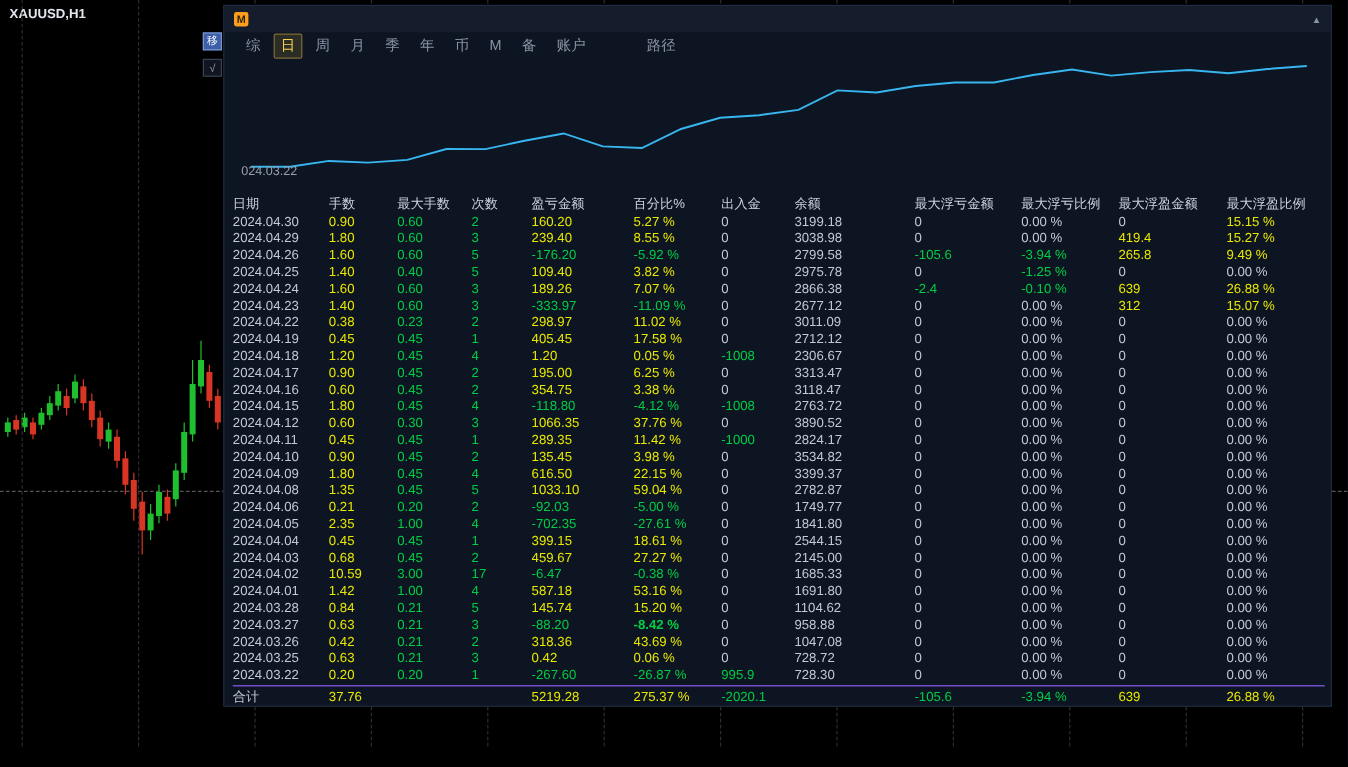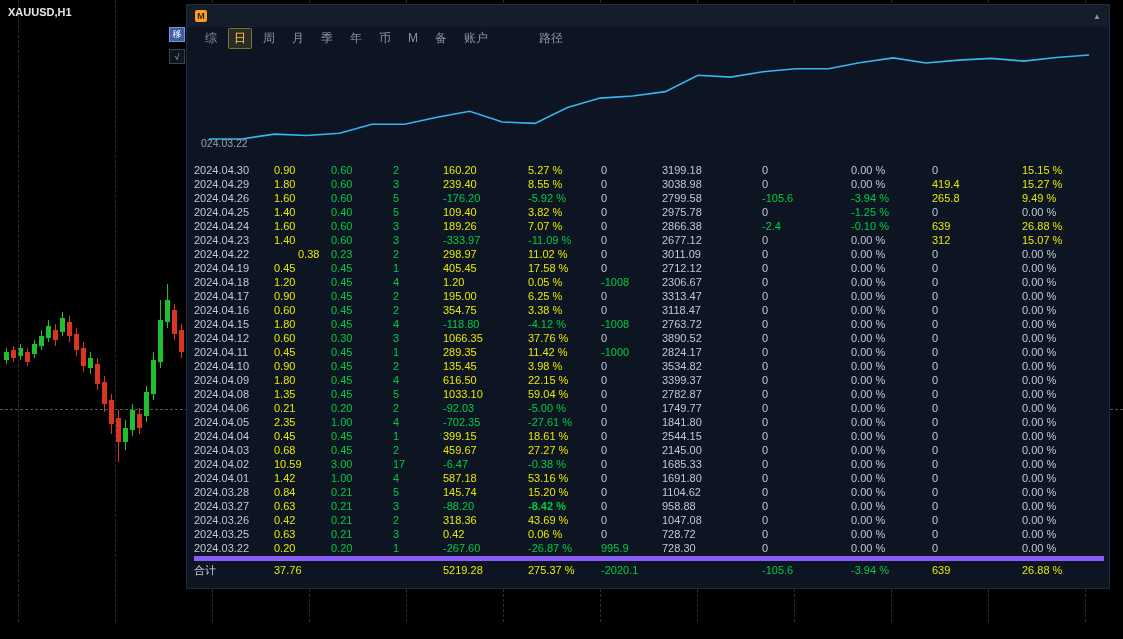--- a/index.html
+++ b/index.html
@@ -28,21 +28,21 @@
   .tab.active{background:rgba(255,210,74,.13);border-color:rgba(255,210,74,.4);}
   .path-tab{margin-left:40px;}
   .equity-wrap{position:absolute;left:14px;top:42px;width:896px;height:100px;}
   .range-row{position:absolute;left:14px;top:132px;width:1070px;display:flex;justify-content:space-between;
              color:#98a0b0;font-size:10.5px;}
   .stats-table{position:absolute;left:7px;top:158px;width:910px;font-size:11px;}
   .trow{display:grid;grid-template-columns:80px 57px 62px 50px 85px 73px 61px 100px 89px 81px 90px 1fr;
         height:14px;line-height:14px;white-space:nowrap;}
   .trow span{overflow:hidden;}
   .trow.header{height:15px;line-height:15px;}
-  .trow.total{border-top:5px solid #8b5cf6;margin-top:1px;padding-top:2px;height:14px;}
+  .trow.total{border-top:1px solid #8b5cf6;margin-top:1px;padding-top:2px;height:14px;}
   
   .side-btn{position:absolute;left:169px;width:16px;height:15px;z-index:6;font-size:9px;
             display:flex;align-items:center;justify-content:center;box-sizing:border-box;cursor:default;}
   .side-btn.b1{top:27px;background:#3d5fa8;border:1px solid #7b95cc;color:#fff;}
   .side-btn.b2{top:49px;background:#10151f;border:1px solid #3a4356;color:#9aa2b2;}
 </style>
 </head>
 <body>
 
 <div class="chart-bg">
@@ -142,20 +142,34 @@
   <div class="equity-wrap">
     <svg width="896" height="100" viewBox="0 0 896 100" preserveAspectRatio="none">
       <polyline fill="none" stroke-width="1.6" points="8.0,92.0 40.6,92.0 73.2,87.1 105.8,88.5 138.4,86.2 171.0,77.2 203.6,77.3 236.1,70.3 268.7,64.2 301.3,75.0 333.9,76.4 366.5,60.5 399.1,51.1 431.7,49.0 464.3,44.6 496.9,28.3 529.5,30.1 562.1,24.7 594.7,21.7 627.3,21.7 659.9,15.5 692.4,10.9 725.0,16.0 757.6,13.1 790.2,11.4 822.8,14.1 855.4,10.5 888.0,8.0" stroke="#38b6f0"></polyline>
     </svg>
   </div>
   <div class="range-row">
     <span>024.03.22</span>
     <span>2024.04.30</span>
   </div>
   <div class="stats-table">
+      <div class="trow header">
+        <span style="color: rgb(204, 210, 222);">日期</span>
+        <span style="color: rgb(204, 210, 222);">手数</span>
+        <span style="color: rgb(204, 210, 222);">最大手数</span>
+        <span style="color: rgb(204, 210, 222);">次数</span>
+        <span style="color: rgb(204, 210, 222);">盈亏金额</span>
+        <span style="color: rgb(204, 210, 222);">百分比%</span>
+        <span style="color: rgb(204, 210, 222);">出入金</span>
+        <span style="color: rgb(204, 210, 222);">余额</span>
+        <span style="color: rgb(204, 210, 222);">最大浮亏金额</span>
+        <span style="color: rgb(204, 210, 222);">最大浮亏比例</span>
+        <span style="color: rgb(204, 210, 222);">最大浮盈金额</span>
+        <span style="color: rgb(204, 210, 222);">最大浮盈比例</span>
+      </div>
       <div class="trow">
         <span style="color: rgb(194, 200, 212);">2024.04.30</span>
         <span style="color: rgb(232, 232, 0);">0.90</span>
         <span style="color: rgb(0, 204, 68);">0.60</span>
         <span style="color: rgb(0, 204, 68);">2</span>
         <span style="color: rgb(232, 232, 0);">160.20</span>
         <span style="color: rgb(232, 232, 0);">5.27 %</span>
         <span style="color: rgb(194, 200, 212);">0</span>
         <span style="color: rgb(194, 200, 212);">3199.18</span>
         <span style="color: rgb(194, 200, 212);">0</span>
@@ -228,21 +242,21 @@
         <span style="color: rgb(0, 204, 68);">-11.09 %</span>
         <span style="color: rgb(194, 200, 212);">0</span>
         <span style="color: rgb(194, 200, 212);">2677.12</span>
         <span style="color: rgb(194, 200, 212);">0</span>
         <span style="color: rgb(194, 200, 212);">0.00 %</span>
         <span style="color: rgb(232, 232, 0);">312</span>
         <span style="color: rgb(232, 232, 0);">15.07 %</span>
       </div>
       <div class="trow">
         <span style="color: rgb(194, 200, 212);">2024.04.22</span>
-        <span style="color: rgb(232, 232, 0); margin-left: 24px;">0.38</span>
+        <span style="color: rgb(232, 232, 0);">0.38</span>
         <span style="color: rgb(0, 204, 68);">0.23</span>
         <span style="color: rgb(0, 204, 68);">2</span>
         <span style="color: rgb(232, 232, 0);">298.97</span>
         <span style="color: rgb(232, 232, 0);">11.02 %</span>
         <span style="color: rgb(194, 200, 212);">0</span>
         <span style="color: rgb(194, 200, 212);">3011.09</span>
         <span style="color: rgb(194, 200, 212);">0</span>
         <span style="color: rgb(194, 200, 212);">0.00 %</span>
         <span style="color: rgb(194, 200, 212);">0</span>
         <span style="color: rgb(194, 200, 212);">0.00 %</span>

